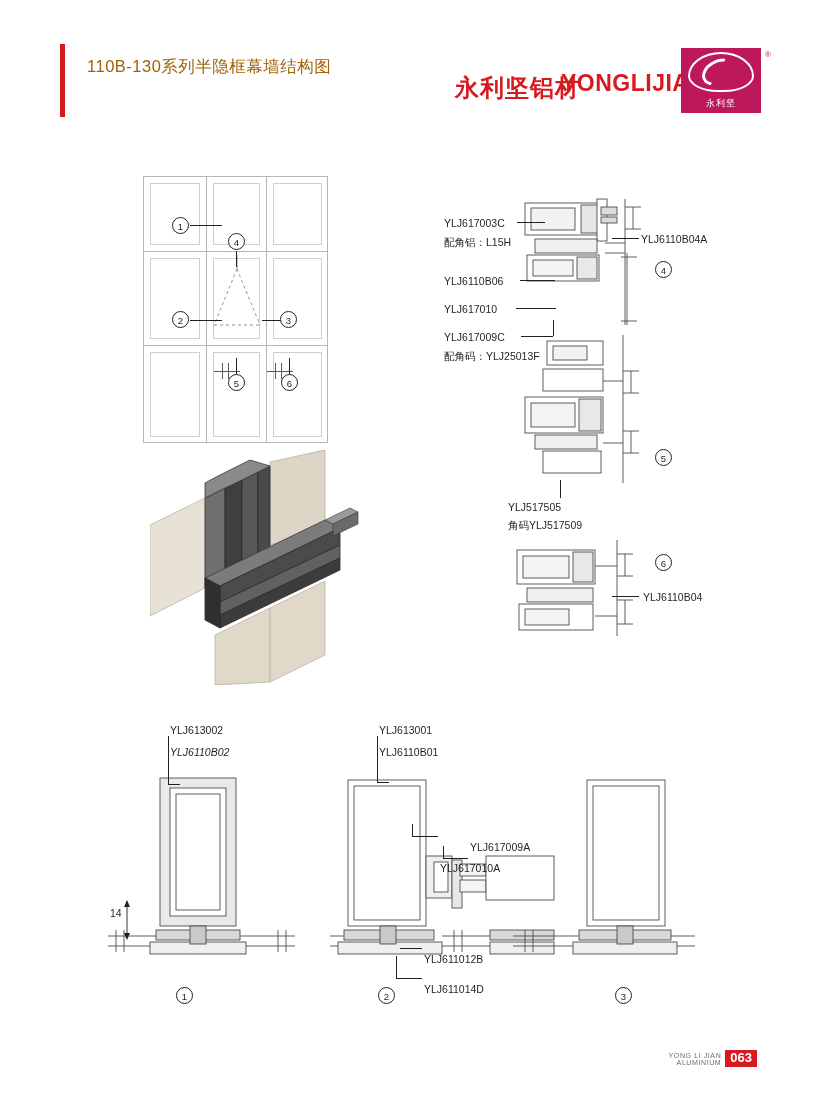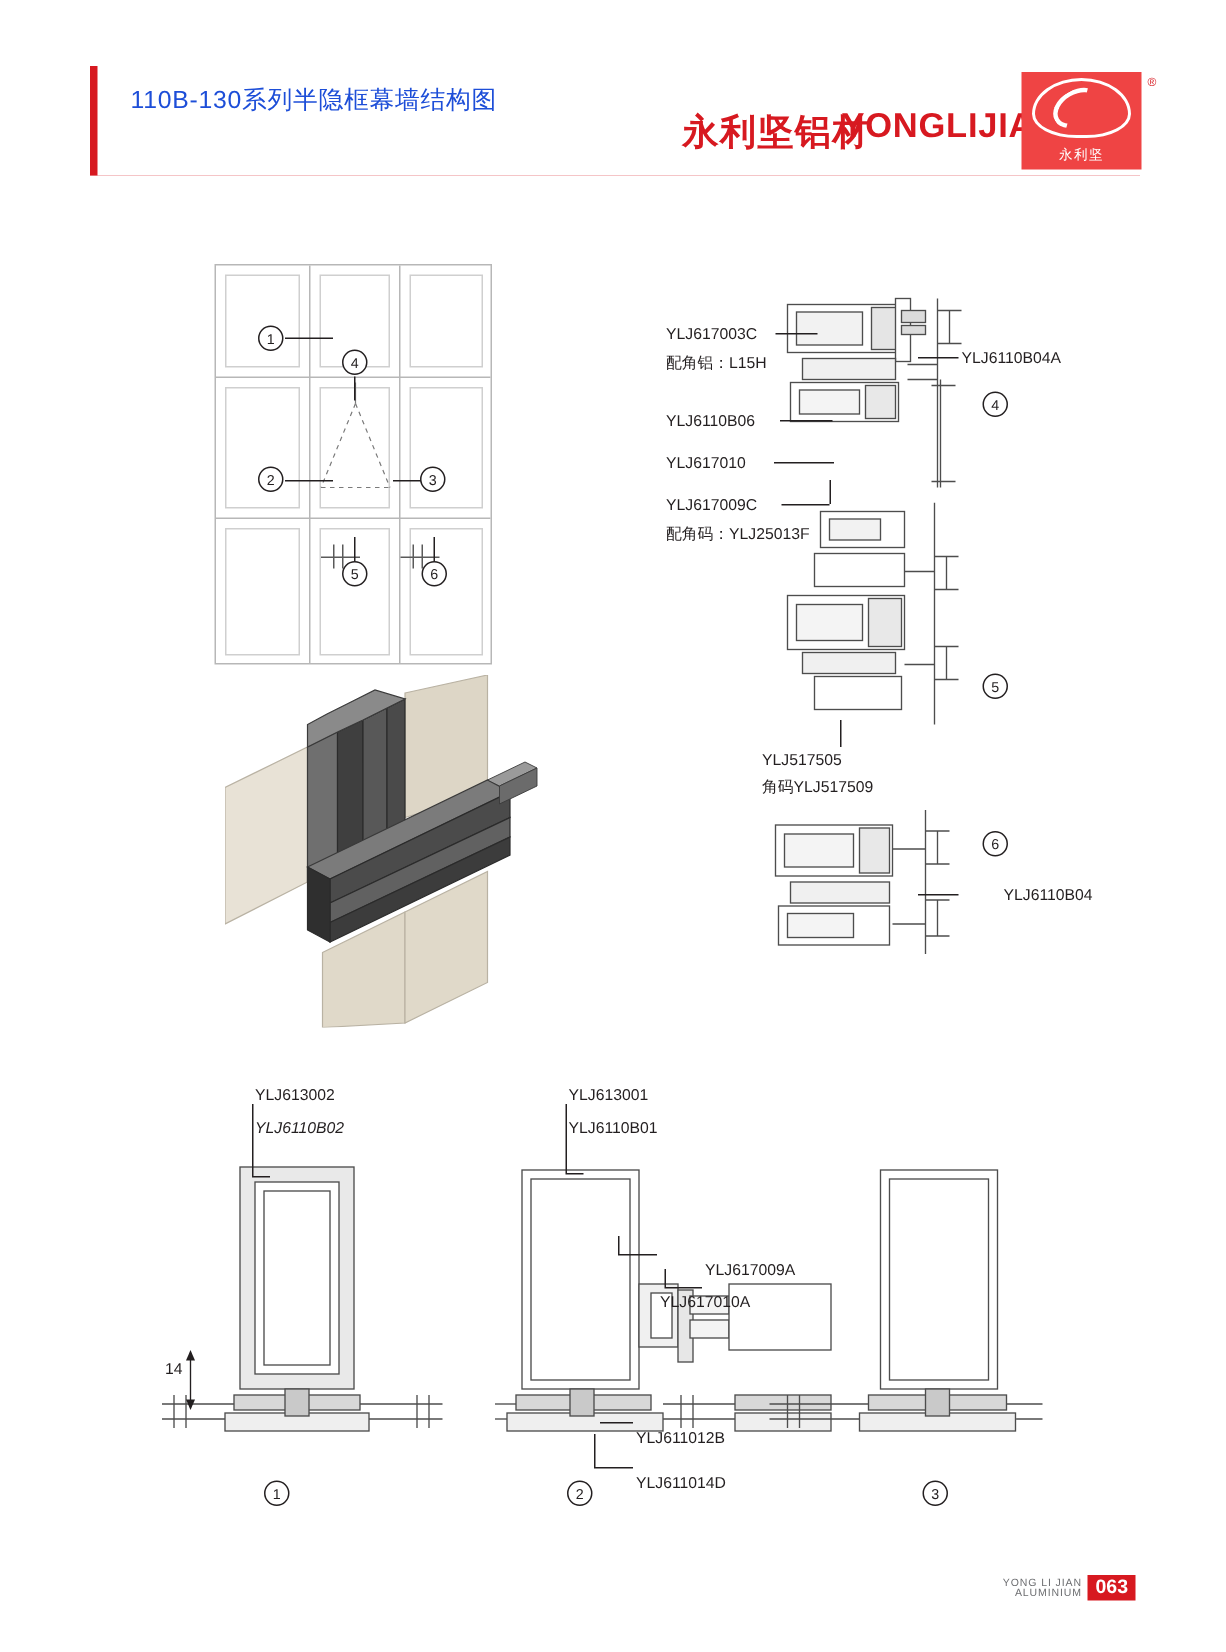--- a/index.html
+++ b/index.html
@@ -46,21 +46,21 @@
     width: 700px;
     height: 1px;
     background: #d71920;
   }
   .title-cn {
     position: absolute;
     left: 22px;
     top: 12px;
     font-size: 16.5px;
     letter-spacing: 0.5px;
-    color: #1d4ed8;
+    color: #a16207;
     white-space: nowrap;
   }
   .title-en {
     position: absolute;
     left: 22px;
     top: 42px;
     font-size: 11px;
     color: #231f20;
     white-space: nowrap;
   }
@@ -83,21 +83,21 @@
     color: #d71920;
     letter-spacing: 0.5px;
     white-space: nowrap;
   }
   .logo-box {
     position: absolute;
     left: 616px;
     top: 4px;
     width: 80px;
     height: 65px;
-    background: #ef4444;
+    background: #be185d;
     overflow: hidden;
   }
   .logo-box .logo-inner {
     position: absolute;
     left: 7px;
     top: 4px;
     width: 66px;
     height: 40px;
     border: 2px solid #ffffff;
     border-radius: 50% 50% 45% 45% / 60% 60% 40% 40%;
@@ -416,21 +416,21 @@
 
   <div class="label" style="left:444px; top:330px;">YLJ617009C</div>
   <div class="label" style="left:444px; top:349px;">配角码：YLJ25013F</div>
   <div class="lead" style="left:521px; top:336px; width:32px;"></div>
   <div class="lead-v" style="left:553px; top:320px; height:16px;"></div>
 
   <div class="label" style="left:508px; top:500px;">YLJ517505</div>
   <div class="label" style="left:508px; top:518px;">角码YLJ517509</div>
   <div class="lead-v" style="left:560px; top:480px; height:18px;"></div>
 
-  <div class="label" style="left:669px; top:590px;text-align:center;">YLJ6110B04</div>
+  <div class="label" style="left:643px; top:590px;text-align:center;">YLJ6110B04</div>
   <div class="lead" style="left:612px; top:596px; width:27px;"></div>
 
   <svg style="position:absolute; left:100px; top:760px; width:230px; height:220px;">
     <g stroke="#4d4d4d" stroke-width="0.9" fill="none">
       <rect x="60" y="18" width="76" height="148" fill="#e9e9e9"></rect>
       <rect x="70" y="28" width="56" height="128" fill="#ffffff"></rect>
       <rect x="76" y="34" width="44" height="116" fill="#ffffff"></rect>
       <rect x="56" y="170" width="84" height="10" fill="#d8d8d8"></rect>
       <rect x="50" y="182" width="96" height="12" fill="#efefef"></rect>
       <rect x="90" y="166" width="16" height="18" fill="#c9c9c9"></rect>

